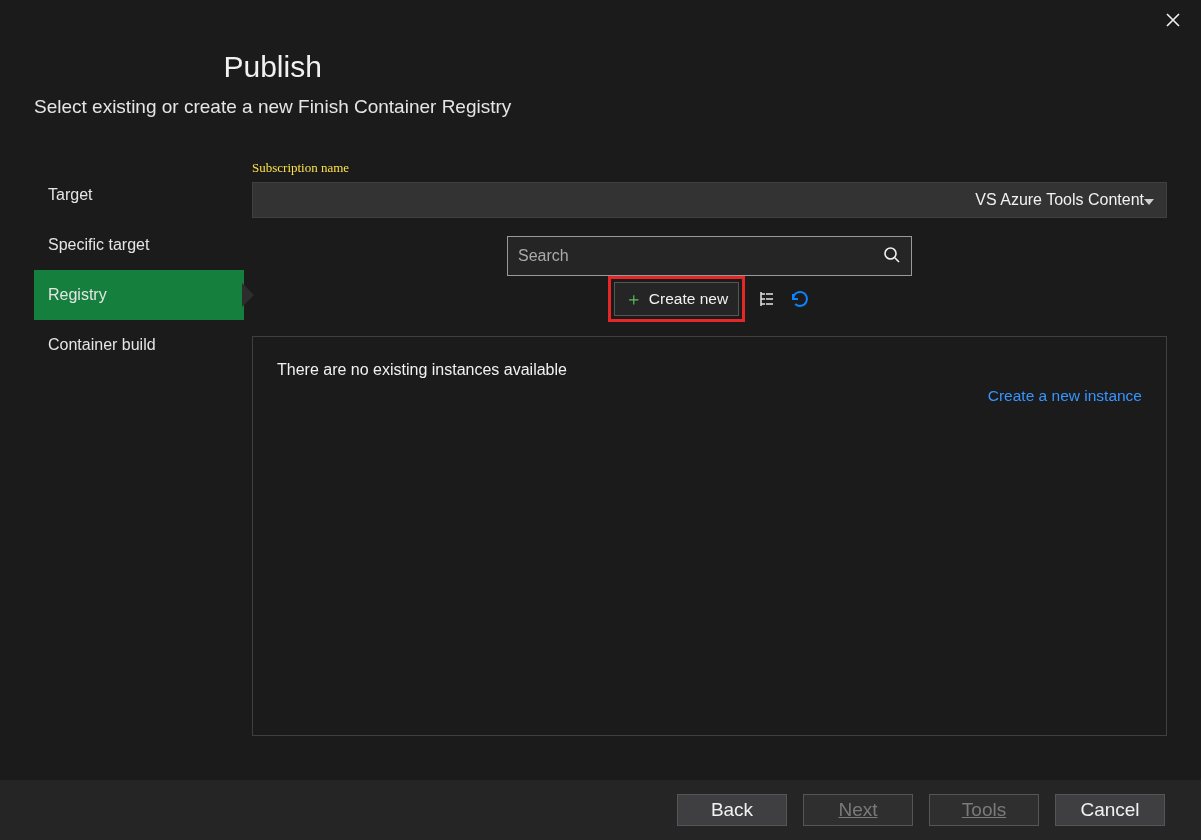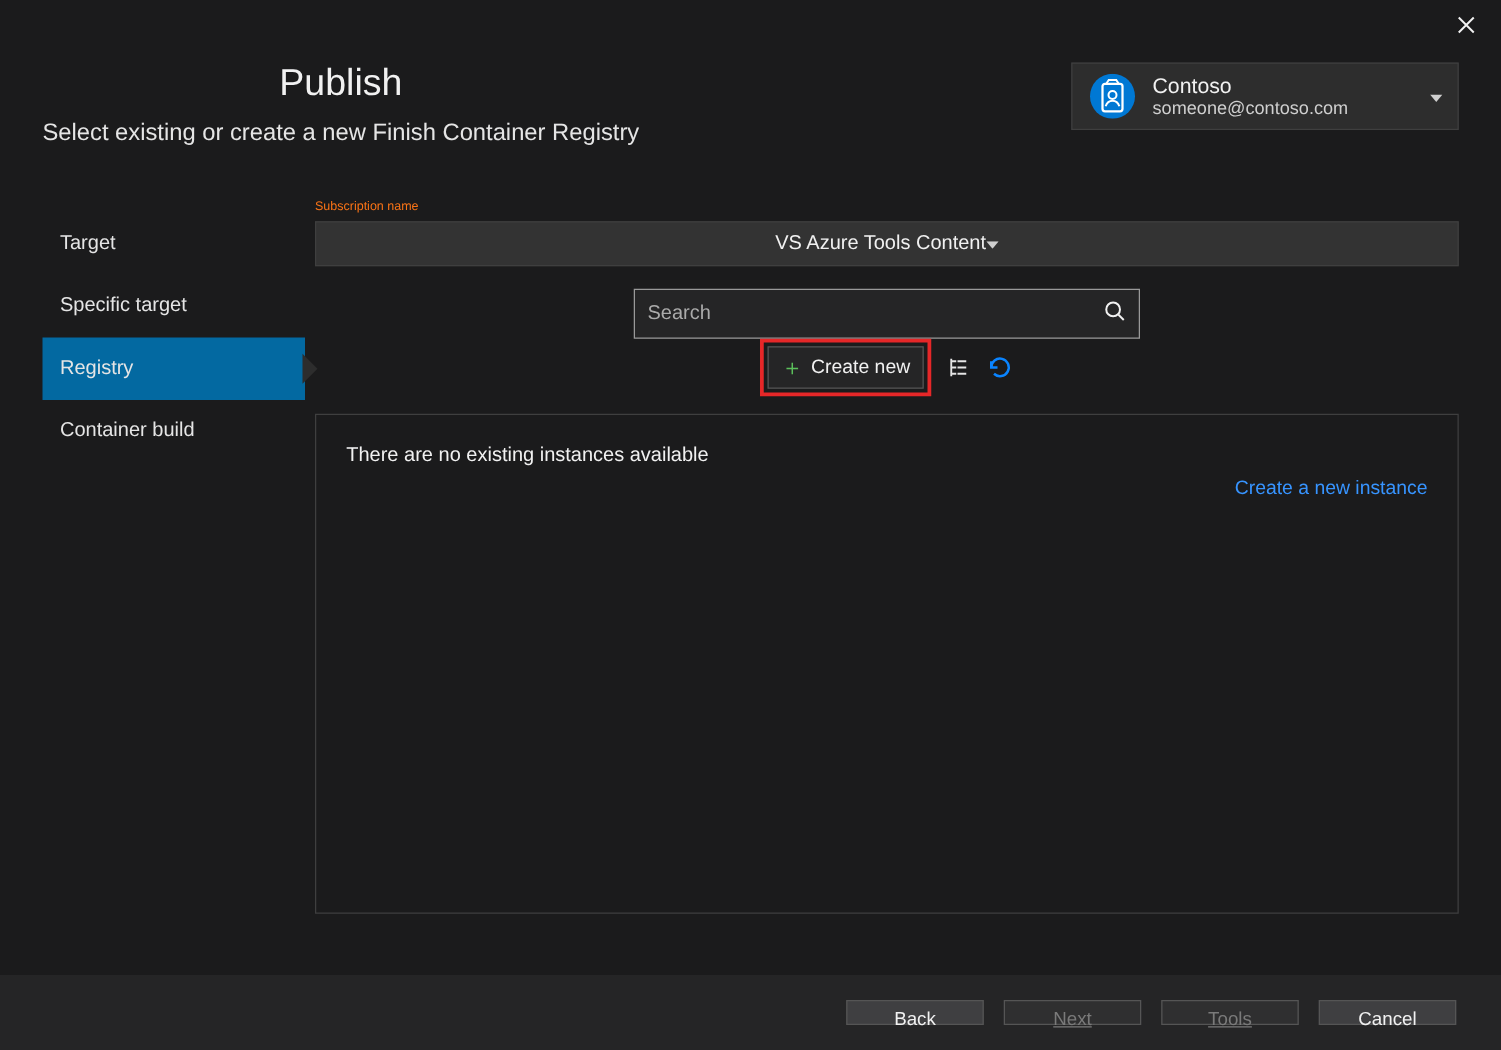--- a/index.html
+++ b/index.html
@@ -71,51 +71,52 @@
     padding-top: 10px;
   }
   .sidebar-item {
     padding: 16px 14px;
     font-size: 16px;
     color: #e5e5e5;
     cursor: pointer;
     position: relative;
   }
   .sidebar-item.active {
-    background: #0369a1;
+    background: #15803d;
   }
   .sidebar-item.active::after {
     content: "";
     position: absolute;
     right: -10px;
     top: 50%;
     transform: translateY(-50%);
     border-top: 12px solid transparent;
     border-bottom: 12px solid transparent;
     border-left: 12px solid #2d2d2d;
   }
   .main {
     flex: 1;
     padding-left: 8px;
   }
   .label {
-    font-size: 10px;
-    color: #f97316;
+    font-size: 13px;
+    color: #fde047;
     margin-bottom: 6px;
+    font-family: Liberation Serif, serif;
   }
   .select {
     background: #333333;
     border: 1px solid #3f3f3f;
     color: #f1f1f1;
     padding: 8px 12px;
     font-size: 16px;
     height: 36px;
     display: flex;
     align-items: center;
-    justify-content: center;
+    justify-content: flex-end;
     cursor: pointer;
     margin-bottom: 18px;
   }
   .row {
     display: flex;
     align-items: center;
     justify-content: space-between;
     margin-bottom: 14px;
     flex-direction: column;
   }
@@ -174,25 +175,25 @@
     height: 60px;
     background: #252526;
     display: flex;
     align-items: center;
     justify-content: flex-end;
     padding-right: 36px;
     gap: 16px;
   }
   .btn {
     width: 110px;
-    height: 20px;
+    height: 32px;
     background: #3f3f41;
     border: 1px solid #555;
     color: #f1f1f1;
-    font-size: 15px;
+    font-size: 19px;
     cursor: pointer;
     text-align: center;
     line-height: 30px;
   }
   .btn.disabled {
     color: #7a7a7a;
     background: #2f2f30;
     cursor: default;
     text-decoration: underline;
   }
@@ -203,38 +204,20 @@
 <div class="close-x">
   <svg width="16" height="16" viewBox="0 0 16 16">
       <path d="M2 2 L14 14 M14 2 L2 14" stroke="currentColor" stroke-width="1.6"></path>
     </svg>
 </div>
 
 <div class="header">
   <div class="header-left">
     <h1>Publish</h1>
     <p>Select existing or create a new Finish Container Registry</p>
-  </div>
-  <div class="account">
-    <svg class="account-icon" viewBox="0 0 36 36">
-      <circle cx="18" cy="18" r="18" fill="#0078d4"></circle>
-      <rect x="10" y="8" width="16" height="22" rx="2" fill="none" stroke="#ffffff" stroke-width="1.8"></rect>
-      <circle cx="18" cy="17" r="3.2" fill="none" stroke="#ffffff" stroke-width="1.6"></circle>
-      <path d="M12.5 26c1-3 3-4.5 5.5-4.5s4.5 1.5 5.5 4.5" fill="none" stroke="#ffffff" stroke-width="1.6"></path>
-      <path d="M13 8 l2 -3 h6 l2 3" fill="none" stroke="#ffffff" stroke-width="1.6"></path>
-    </svg>
-    <div class="account-text">
-      <div class="name">Contoso</div>
-      <div class="email">someone@contoso.com</div>
-    </div>
-    <span class="caret">
-      <svg width="10" height="6" viewBox="0 0 10 6">
-          <path d="M0 0 L5 6 L10 0" fill="currentColor"></path>
-        </svg>
-    </span>
   </div>
 </div>
 
 <div class="body">
   <div class="sidebar">
     <div class="sidebar-item">
       <span>Target</span>
     </div>
     <div class="sidebar-item">
       <span>Specific target</span>

